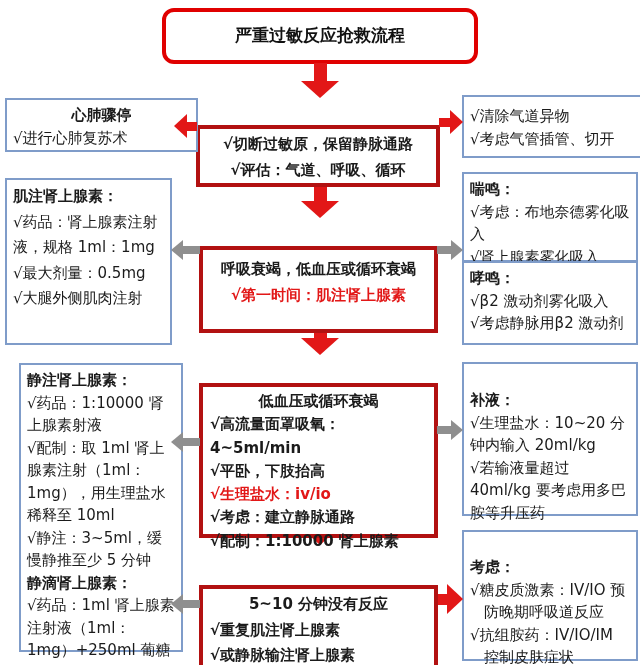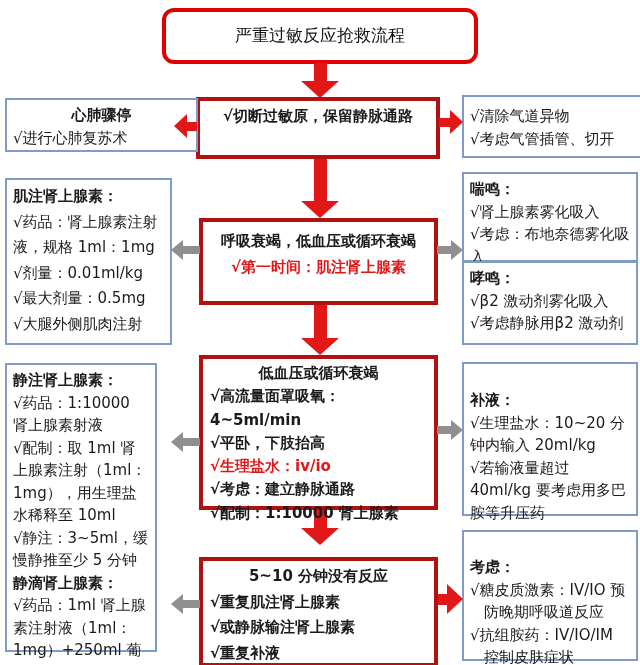--- a/index.html
+++ b/index.html
@@ -7,23 +7,23 @@
   #stage {
     position:relative; width:640px; height:665px; background:#ffffff;
     overflow:hidden;
   }
   .box { position:absolute; box-sizing:border-box; background:#ffffff; color:#1b1b1b;
          font-size:15px; line-height:1.5; padding:4px 6px; }
   .blue  { border:2px solid var(--blue_border,#7f9cc9); }
   .dred  { border:4px solid var(--dark_red,#b21111); padding:3px 7px; }
   .title-box { border:4px solid var(--title_red,#e00000); border-radius:12px;
                display:flex; align-items:center; justify-content:center;
-               font-weight:normal; font-size:17px; color:#111; }
+               font-weight:bold; font-size:17px; color:#111; }
   .center-text { text-align:center; }
-  .bold { font-weight:bold; }
+  .bold { font-weight:bold;margin-top:28px; }
   .red-line { color:var(--red_text,#e21717); font-weight:bold; }
   .box-heading { font-weight:bold; }
   .lh-tall { line-height:1.7; }
   .lh-mid  { line-height:1.55; }
   .hang { padding-left:14px; text-indent:-14px; }
 
   
   .varrow { position:absolute; width:38px; display:flex; flex-direction:column; align-items:center; }
   .varrow .shaft { width:13px; flex:1; background:var(--accent_red,#e21717); }
   .varrow .head  { width:0; height:0;
@@ -64,20 +64,21 @@
       <div class="shaft"></div>
       <div class="head"></div>
     </div>
   <div class="varrow" style="left:301px;top:509px;height:36px">
       <div class="shaft"></div>
       <div class="head"></div>
     </div>
 
   <div class="box dred center-text bold lh-tall" style="left:196px;top:97px;width:244px;height:62px">
     <div>√切断过敏原，保留静脉通路</div>
+    <div>√评估：气道、呼吸、循环</div>
   </div>
 
   <div class="box blue" style="left:5px;top:98px;width:193px;height:54px">
     <div class="box-heading center-text">心肺骤停</div>
     <div>√进行心肺复苏术</div>
   </div>
 
   <div class="box blue" style="left:462px;top:95px;width:208px;height:63px;padding-top:8px">
     <div>√清除气道异物</div>
     <div>√考虑气管插管、切开</div>
@@ -88,34 +89,33 @@
       <div class="shaft"></div>
     </div>
   <div class="harrow red" style="left:439px;top:110px;width:24px;height:24px">
       <div class="shaft"></div>
       <div class="head-r"></div>
     </div>
 
   <div class="box blue lh-tall" style="left:5px;top:178px;width:167px;height:167px">
     <div class="box-heading">肌注肾上腺素：</div>
     <div>√药品：肾上腺素注射液，规格 1ml：1mg</div>
-    <div>√剂量：0.01ml/kg</div>
     <div>√最大剂量：0.5mg</div>
     <div>√大腿外侧肌肉注射</div>
   </div>
 
   <div class="box dred center-text bold lh-tall" style="left:199px;top:218px;width:239px;height:87px;padding-top:7px">
     <div>呼吸衰竭，低血压或循环衰竭</div>
     <div class="red-line">√第一时间：肌注肾上腺素</div>
   </div>
 
   <div class="box blue" style="left:462px;top:172px;width:176px;height:90px">
     <div class="box-heading">喘鸣：</div>
+    <div>√考虑：布地奈德雾化吸入</div>
     <div>√肾上腺素雾化吸入</div>
-    <div>√考虑：布地奈德雾化吸入</div>
   </div>
 
   <div class="box blue" style="left:462px;top:261px;width:176px;height:84px;">
     <div class="box-heading">哮鸣：</div>
     <div>√β2 激动剂雾化吸入</div>
     <div>√考虑静脉用β2 激动剂</div>
   </div>
 
   <div class="harrow gray" style="left:171px;top:240px;width:29px;height:20px">
       <div class="head-l"></div>
@@ -128,21 +128,21 @@
 
   <div class="box dred bold lh-mid" style="left:199px;top:355px;width:239px;height:155px">
     <div class="center-text">低血压或循环衰竭</div>
     <div>√高流量面罩吸氧：4~5ml/min</div>
     <div>√平卧，下肢抬高</div>
     <div class="red-line">√生理盐水：iv/io</div>
     <div>√考虑：建立静脉通路</div>
     <div>√配制：1:10000 肾上腺素</div>
   </div>
 
-  <div class="box blue" style="left:5px;top:363px;width:152px;height:289px">
+  <div class="box blue" style="left:19px;top:363px;width:164px;height:289px">
     <div class="box-heading">静注肾上腺素：</div>
     <div>√药品：1:10000 肾上腺素射液</div>
     <div>√配制：取 1ml 肾上腺素注射（1ml：1mg），用生理盐水稀释至 10ml</div>
     <div>√静注：3~5ml，缓慢静推至少 5 分钟</div>
     <div class="box-heading">静滴肾上腺素：</div>
     <div>√药品：1ml 肾上腺素注射液（1ml：1mg）+250ml 葡糖糖溶液</div>
 
   </div>
 
   <div class="box blue" style="left:462px;top:362px;width:176px;height:154px;padding-top:25px">

